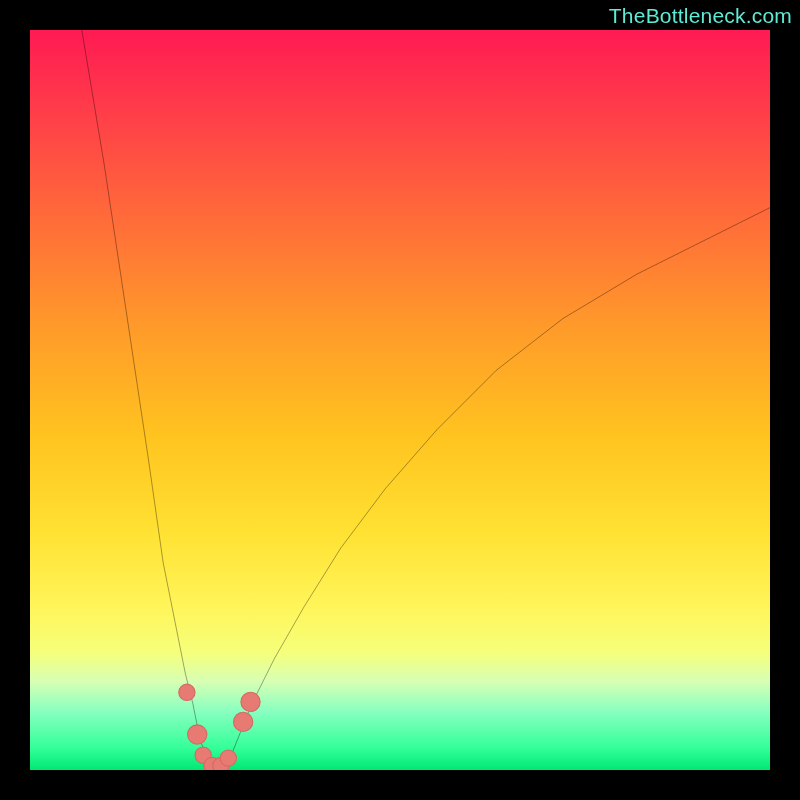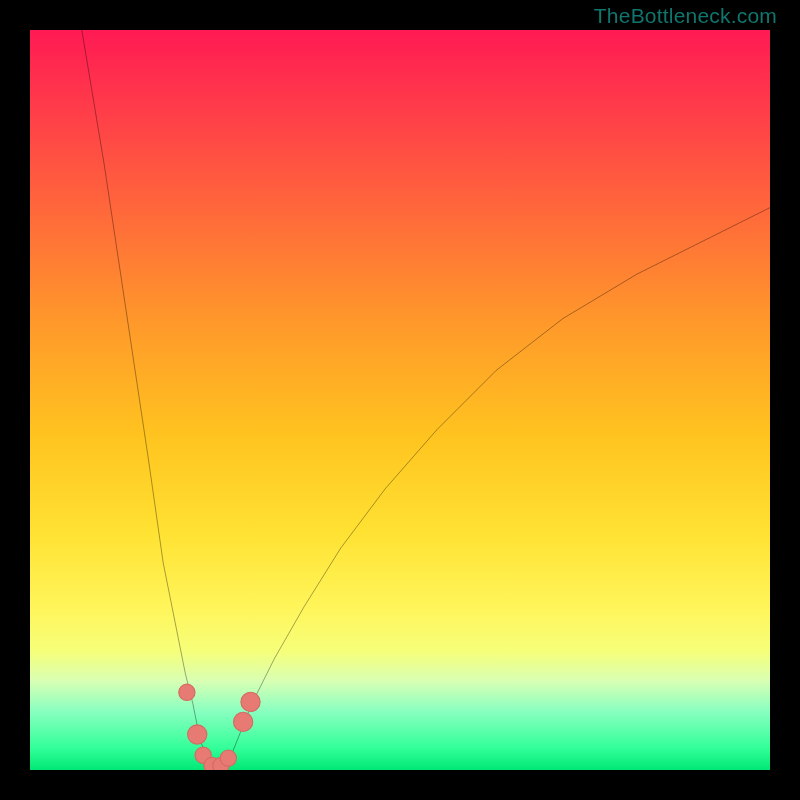--- a/index.html
+++ b/index.html
@@ -36,24 +36,24 @@
       #f6ff7a 84%,
       #d8ffb4 88%,
       #8affc0 92%,
       #33ff99 97%,
       #00e876 100%
     );
   }
   .watermark {
     position: absolute;
     top: 4px;
-    right: 23px;
+    right: 8px;
     font-size: 21px;
     font-weight: 500;
-    color: #0f766e;
+    color: #5eead4;
     letter-spacing: 0.2px;
     z-index: 10;
   }
   svg.curve {
     position: absolute;
     inset: 0;
     width: 100%;
     height: 100%;
     z-index: 5;
   }

